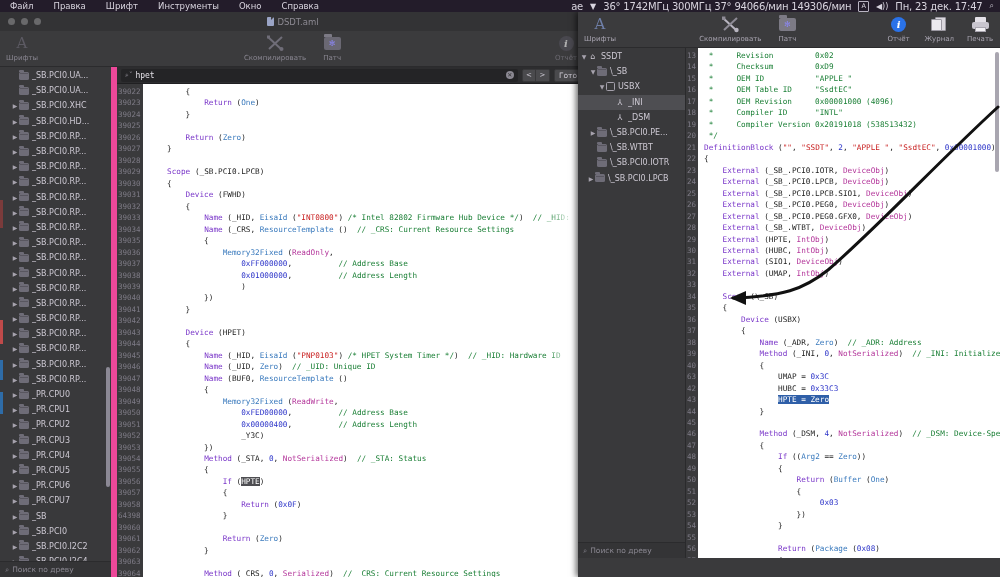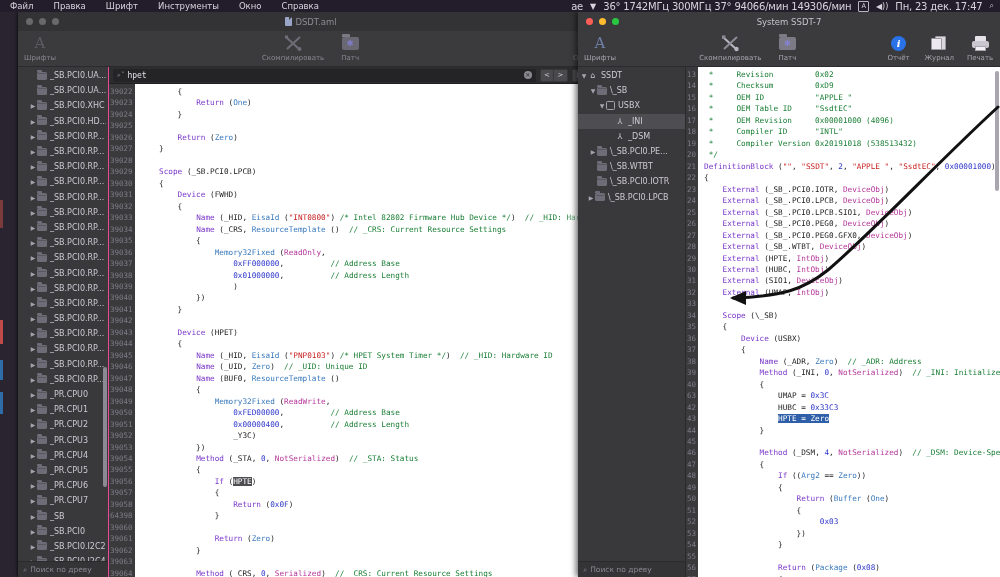--- a/index.html
+++ b/index.html
@@ -22,21 +22,21 @@
   .menubar .spacer { flex: 1; }
   .menubar .right { display: flex; align-items: center; gap: 7px; padding-right: 6px; white-space: nowrap; }
   .menubar .stat { font-size: 10px; letter-spacing: -0.2px; }
   .mb-badge {
     border: 1px solid #b9b4c2; font-size: 6.5px; padding: 0 2px; border-radius: 1px;
     line-height: 9px;
   }
 
   
   .win { position: absolute; background: #3a3a3c; overflow: hidden; }
-  .win-left  { left: 0;   top: 12px; width: 586px; height: 565px; box-shadow: 0 0 4px #000; margin-left: 18px; }
+  .win-left  { left: 0;   top: 12px; width: 586px; height: 565px; box-shadow: 0 0 4px #000; }
   .win-right { left: 578px; top: 12px; width: 422px; height: 565px; box-shadow: -2px 0 6px rgba(0,0,0,.6); }
 
   .titlebar {
     position: relative; height: 19px; background: #3b3b3d;
     display: flex; align-items: center; justify-content: center;
     border-bottom: 0px solid #2c2c2e;
   }
   .titlebar.inactive { background: #333335; }
   .traffic { position: absolute; left: 8px; top: 6px; display: flex; gap: 6px; }
   .dot { width: 7px; height: 7px; border-radius: 50%; }
@@ -84,21 +84,21 @@
   .pages-ic .pg1 { left: 4px; top: 0; width: 11px; height: 14px; }
   .pages-ic .pg2 { left: 0px; top: 2px; width: 11px; height: 12px; background: #eceaf0; }
   .printer-ic { position: relative; width: 17px; height: 15px; }
   .printer-ic .body { position: absolute; left: 0; top: 5px; width: 17px; height: 7px; background: #c9c6cf; border-radius: 2px; }
   .printer-ic .top  { position: absolute; left: 3px; top: 0px; width: 11px; height: 5px; background: #e4e1e8; border-radius: 1px 1px 0 0;}
   .printer-ic .out  { position: absolute; left: 3px; top: 10px; width: 11px; height: 5px; background: #f2f0f4; border: 1px solid #a9a6b0; }
 
   
   .body-split { display: flex; height: calc(100% - 55px); }
   .sidebar { background: #39393b; position: relative; display: flex; flex-direction: column; }
-  .sb-left  { width: 91px; border-right: 1px solid #ec4899; }
+  .sb-left  { width: 117px; border-right: 6px solid #ec4899; }
   .sb-right { width: 108px; border-right: 1px solid #2a2a2c; }
 
   .tree { flex: 1; overflow: hidden; padding-top: 1px; position: relative; }
   .tree-row {
     display: flex; align-items: center; height: 15.2px; font-size: 8px;
     color: #cdc9d3; white-space: nowrap; padding-right: 2px;
   }
   .tree-row.selected { background: #4e4e52; }
   .tw { width: 8px; text-align: center; font-size: 6px; color: #a6a2ad; flex: 0 0 8px; }
   .tw.empty { visibility: hidden; }
@@ -513,30 +513,20 @@
           <div class="code" id="code-left"><div class="ln"><span class="p">        {</span></div><div class="ln"><span class="p">            </span><span class="k">Return</span><span class="p"> (</span><span class="ty">One</span><span class="p">)</span></div><div class="ln"><span class="p">        }</span></div><div class="ln">&nbsp;</div><div class="ln"><span class="p">        </span><span class="k">Return</span><span class="p"> (</span><span class="ty">Zero</span><span class="p">)</span></div><div class="ln"><span class="p">    }</span></div><div class="ln">&nbsp;</div><div class="ln"><span class="p">    </span><span class="k">Scope</span><span class="p"> (_SB.PCI0.LPCB)</span></div><div class="ln"><span class="p">    {</span></div><div class="ln"><span class="p">        </span><span class="k">Device</span><span class="p"> (FWHD)</span></div><div class="ln"><span class="p">        {</span></div><div class="ln"><span class="p">            </span><span class="k">Name</span><span class="p"> (_HID, </span><span class="ty">EisaId</span><span class="p"> (</span><span class="s">"INT0800"</span><span class="p">) </span><span class="c">/* Intel 82802 Firmware Hub Device */</span><span class="p">)  </span><span class="c">// _HID: Hardware ID</span></div><div class="ln"><span class="p">            </span><span class="k">Name</span><span class="p"> (_CRS, </span><span class="ty">ResourceTemplate</span><span class="p"> ()  </span><span class="c">// _CRS: Current Resource Settings</span></div><div class="ln"><span class="p">            {</span></div><div class="ln"><span class="p">                </span><span class="ty">Memory32Fixed</span><span class="p"> (</span><span class="m">ReadOnly</span><span class="p">,</span></div><div class="ln"><span class="p">                    </span><span class="n">0xFF000000</span><span class="p">,          </span><span class="c">// Address Base</span></div><div class="ln"><span class="p">                    </span><span class="n">0x01000000</span><span class="p">,          </span><span class="c">// Address Length</span></div><div class="ln"><span class="p">                    )</span></div><div class="ln"><span class="p">            })</span></div><div class="ln"><span class="p">        }</span></div><div class="ln">&nbsp;</div><div class="ln"><span class="p">        </span><span class="k">Device</span><span class="p"> (HPET)</span></div><div class="ln"><span class="p">        {</span></div><div class="ln"><span class="p">            </span><span class="k">Name</span><span class="p"> (_HID, </span><span class="ty">EisaId</span><span class="p"> (</span><span class="s">"PNP0103"</span><span class="p">) </span><span class="c">/* HPET System Timer */</span><span class="p">)  </span><span class="c">// _HID: Hardware ID</span></div><div class="ln"><span class="p">            </span><span class="k">Name</span><span class="p"> (_UID, </span><span class="ty">Zero</span><span class="p">)  </span><span class="c">// _UID: Unique ID</span></div><div class="ln"><span class="p">            </span><span class="k">Name</span><span class="p"> (BUF0, </span><span class="ty">ResourceTemplate</span><span class="p"> ()</span></div><div class="ln"><span class="p">            {</span></div><div class="ln"><span class="p">                </span><span class="ty">Memory32Fixed</span><span class="p"> (</span><span class="m">ReadWrite</span><span class="p">,</span></div><div class="ln"><span class="p">                    </span><span class="n">0xFED00000</span><span class="p">,          </span><span class="c">// Address Base</span></div><div class="ln"><span class="p">                    </span><span class="n">0x00000400</span><span class="p">,          </span><span class="c">// Address Length</span></div><div class="ln"><span class="p">                    _Y3C)</span></div><div class="ln"><span class="p">            })</span></div><div class="ln"><span class="p">            </span><span class="k">Method</span><span class="p"> (_STA, </span><span class="n">0</span><span class="p">, </span><span class="m">NotSerialized</span><span class="p">)  </span><span class="c">// _STA: Status</span></div><div class="ln"><span class="p">            {</span></div><div class="ln"><span class="p">                </span><span class="k">If</span><span class="p"> (</span><span class="hl">HPTE</span><span class="p">)</span></div><div class="ln"><span class="p">                {</span></div><div class="ln"><span class="p">                    </span><span class="k">Return</span><span class="p"> (</span><span class="n">0x0F</span><span class="p">)</span></div><div class="ln"><span class="p">                }</span></div><div class="ln">&nbsp;</div><div class="ln"><span class="p">                </span><span class="k">Return</span><span class="p"> (</span><span class="ty">Zero</span><span class="p">)</span></div><div class="ln"><span class="p">            }</span></div><div class="ln">&nbsp;</div><div class="ln"><span class="p">            </span><span class="k">Method</span><span class="p"> (_CRS, </span><span class="n">0</span><span class="p">, </span><span class="m">Serialized</span><span class="p">)  </span><span class="c">// _CRS: Current Resource Settings</span></div></div>
           <div class="fade-right"></div>
           <div class="vscroll" style="height:48px; top:52px;"></div>
         </div>
       </div>
     </div>
   </div>
 
   <div class="win win-right">
 
-    <div class="titlebar">
-      <div class="traffic">
-        <span class="dot red"></span>
-        <span class="dot yellow"></span>
-        <span class="dot green"></span>
-      </div>
-      <div class="title-text">
-        <span>System SSDT-7</span>
-      </div>
-    </div>
 
     <div class="toolbar">
       <div class="tb-item">
         <span class="tb-glyph">
             <span class="font-A">A</span>
           </span>
         <span class="tb-label">Шрифты</span>
       </div>
       <div class="tb-spacer"></div>
       <div class="tb-item">

